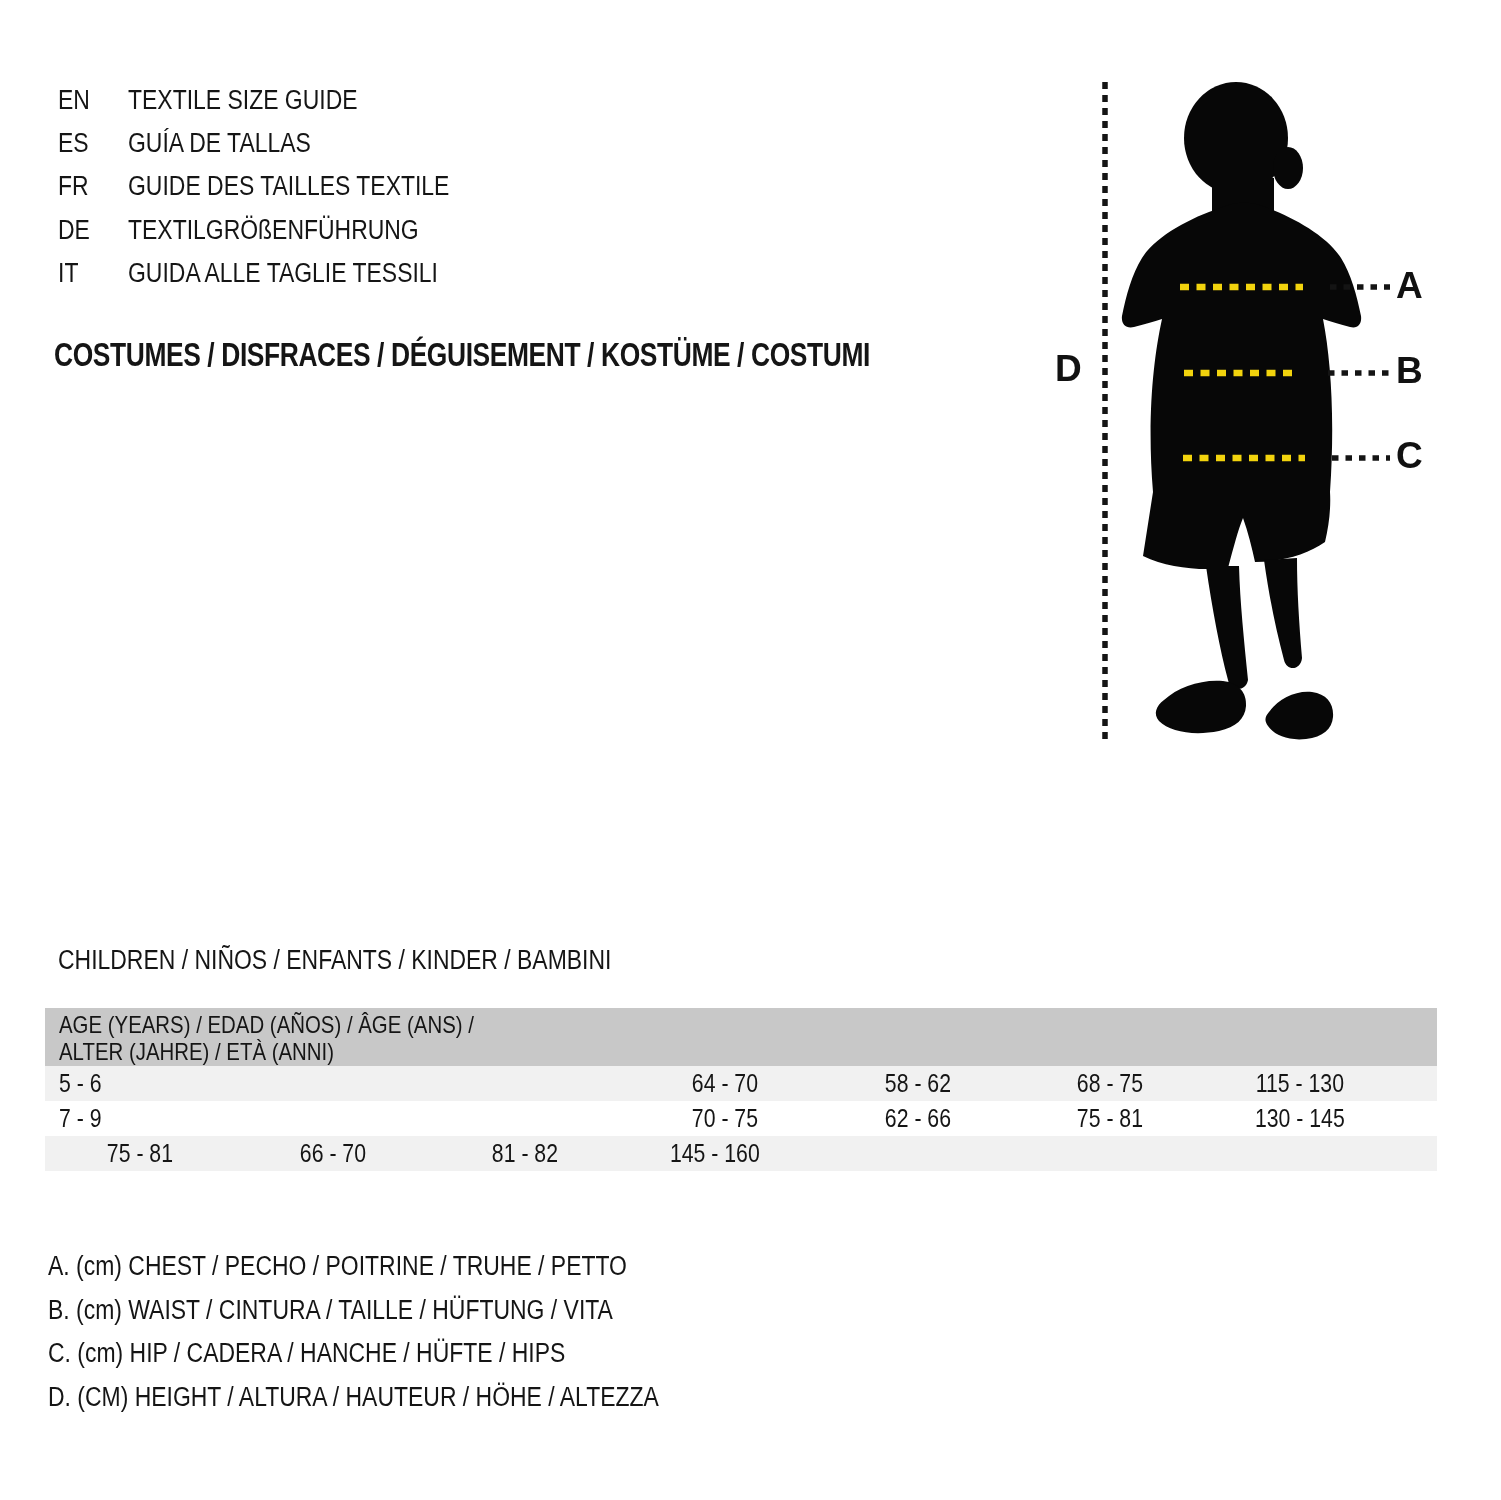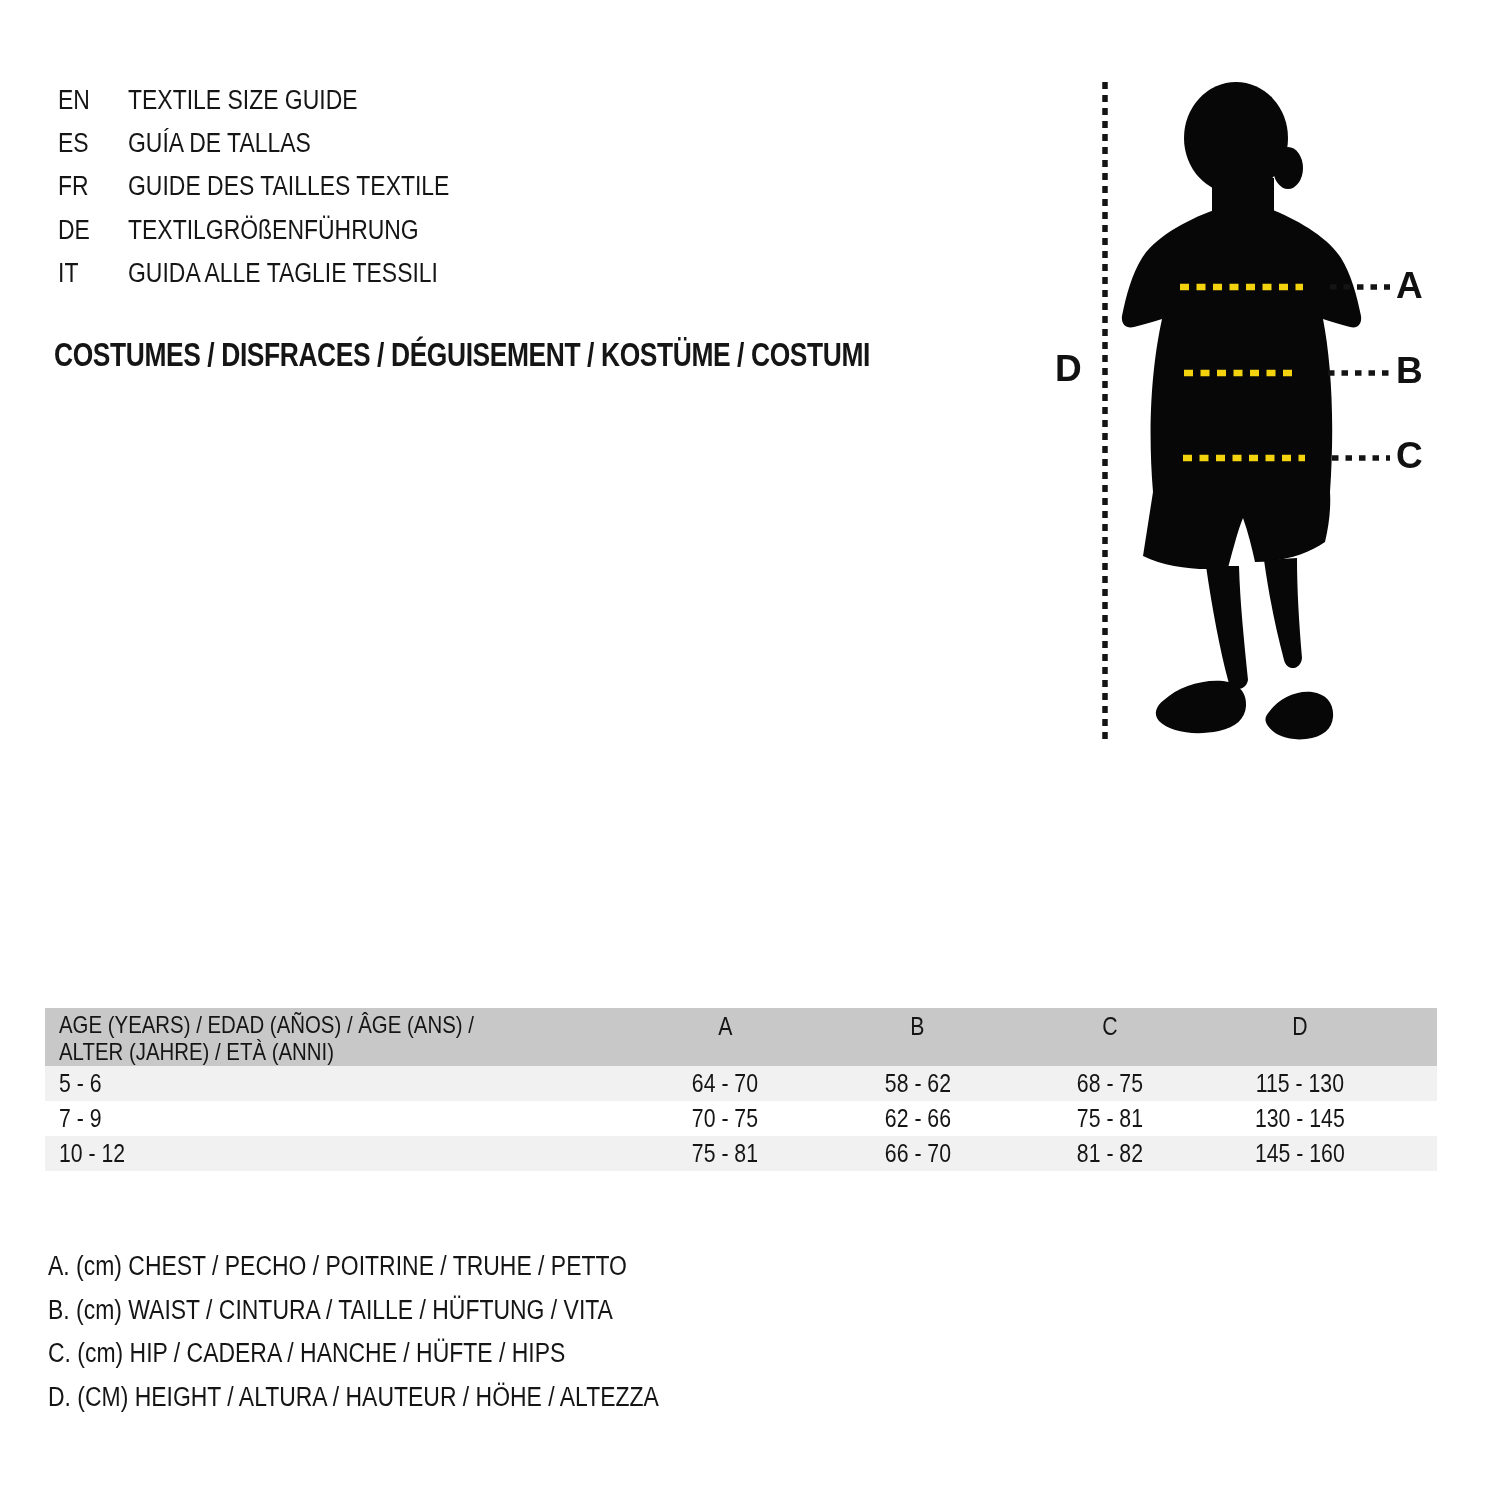--- a/index.html
+++ b/index.html
@@ -43,21 +43,21 @@
   .m-label-b { left: 356px; top: 289px; }
   .m-label-c { left: 356px; top: 374px; }
   .m-label-d { left: 15px;  top: 287px; }
 
   
   .table-title { position: absolute; left: 58px; top: 944px; font-size: 27px; line-height: 32px; }
 
   
   .size-table { position: absolute; left: 45px; top: 1008px; width: 1392px; font-size: 25px; }
   .t-row { display: flex; width: 100%; }
-  .t-head { background: var(--hdr-bg, #c8c8c8); height: 58px; }
+  .t-head { background: var(--hdr-bg, #c8c8c8); height: 58px; flex-direction: column; }
   .t-data { height: 35px; line-height: 35px; }
   .t-alt  { background: var(--alt-bg, #f1f1f1); justify-content: space-between; }
   .c-age { width: 585px; flex: 0 0 585px; padding-left: 14px; text-align: left; }
   .c-a   { width: 190px; flex: 0 0 190px; text-align: center; }
   .c-b   { width: 195px; flex: 0 0 195px; text-align: center; }
   .c-c   { width: 190px; flex: 0 0 190px; text-align: center; }
   .c-d   { width: 190px; flex: 0 0 190px; text-align: center; }
   .c-sp  { flex: 1 1 auto; }
   .t-head .c-age { padding-top: 3px; font-size: 24px; line-height: 27px; }
   .t-head .c-a, .t-head .c-b, .t-head .c-c, .t-head .c-d { padding-top: 3px; line-height: 30px; }
@@ -151,20 +151,23 @@
         <line class="yline" x1="143" y1="398" x2="265" y2="398"></line>
         <line class="kline" x1="292" y1="398" x2="350" y2="398"></line>
       </g>
     </svg>
     <div class="m-label m-label-a">A</div>
     <div class="m-label m-label-b">B</div>
     <div class="m-label m-label-c">C</div>
     <div class="m-label m-label-d">D</div>
   </div>
 
+  <div class="table-title">
+    <span class="cnd">CHILDREN / NIÑOS / ENFANTS / KINDER / BAMBINI</span>
+  </div>
 
   <div class="size-table">
     <div class="t-row t-head">
       <div class="c-age">
         <span class="hdr-line"><span class="cnd">AGE (YEARS) / EDAD (AÑOS) / ÂGE (ANS) /</span></span>
         <span class="hdr-line"><span class="cnd">ALTER (JAHRE) / ETÀ (ANNI)</span></span>
       </div>
       <div class="c-a"><span class="cndc">A</span></div>
       <div class="c-b"><span class="cndc">B</span></div>
       <div class="c-c"><span class="cndc">C</span></div>
@@ -182,21 +185,20 @@
     </div>
     <div class="t-row t-data">
       <div class="c-age"><span class="cnd">7 - 9</span></div>
       <div class="c-a"><span class="cndc">70 - 75</span></div>
       <div class="c-b"><span class="cndc">62 - 66</span></div>
       <div class="c-c"><span class="cndc">75 - 81</span></div>
       <div class="c-d"><span class="cndc">130 - 145</span></div>
       <div class="c-sp"></div>
     </div>
     <div class="t-row t-data t-alt">
-      <div class="c-age"><span class="cnd">10 - 12</span></div>
       <div class="c-a"><span class="cndc">75 - 81</span></div>
       <div class="c-b"><span class="cndc">66 - 70</span></div>
       <div class="c-c"><span class="cndc">81 - 82</span></div>
       <div class="c-d"><span class="cndc">145 - 160</span></div>
       <div class="c-sp"></div>
     </div>
   </div>
 
   <div class="legend">
     <div class="legend-row">

